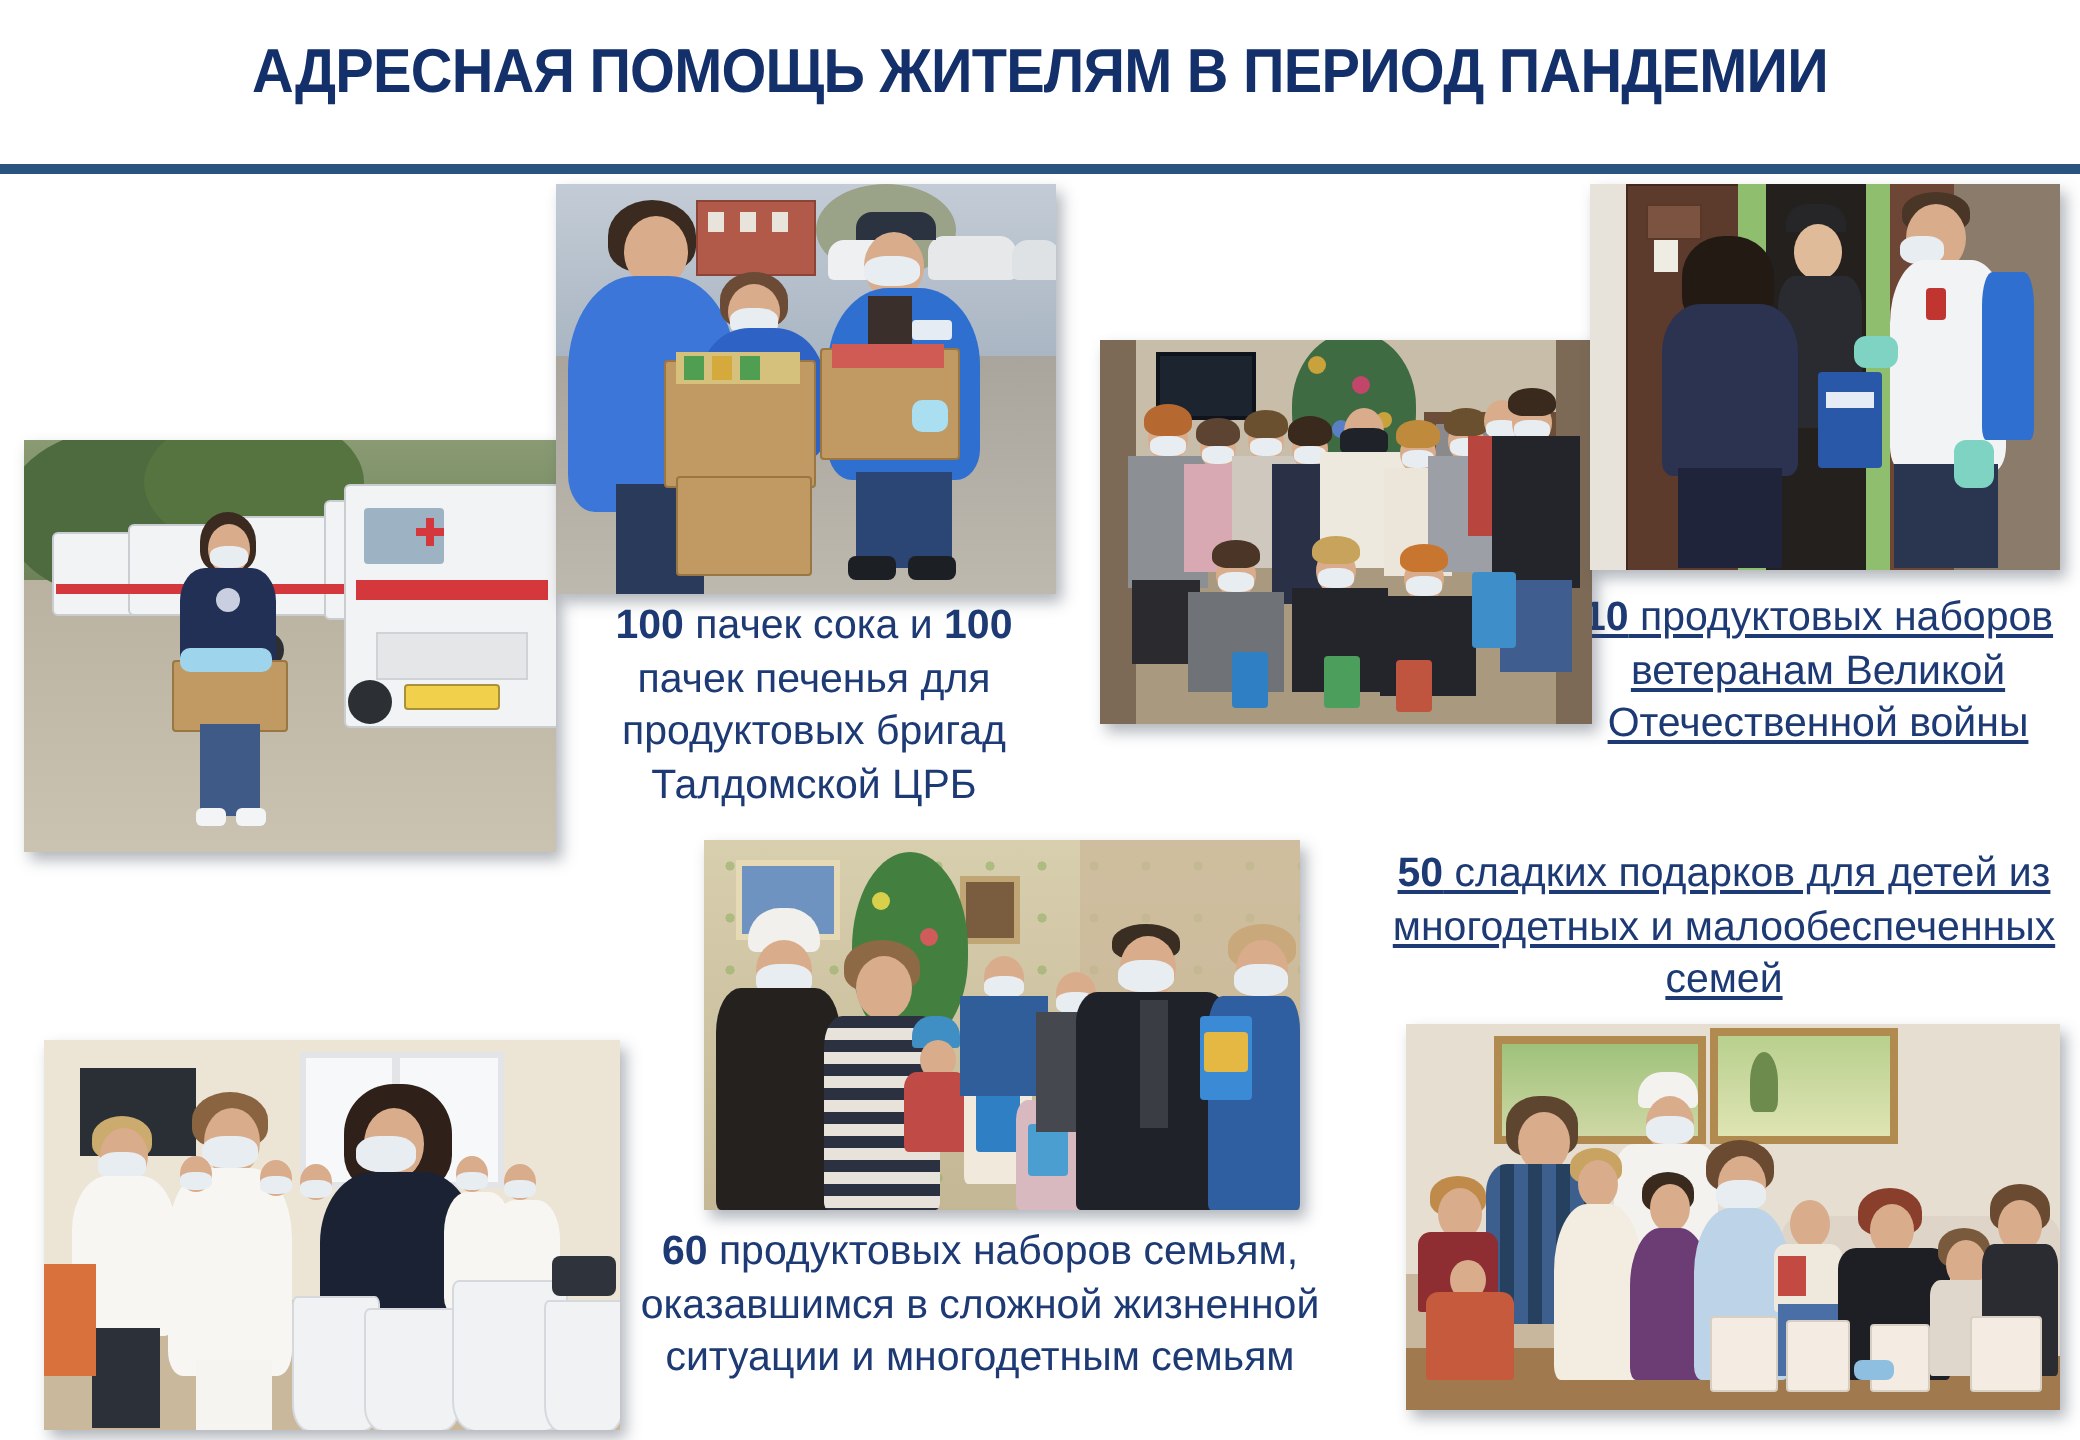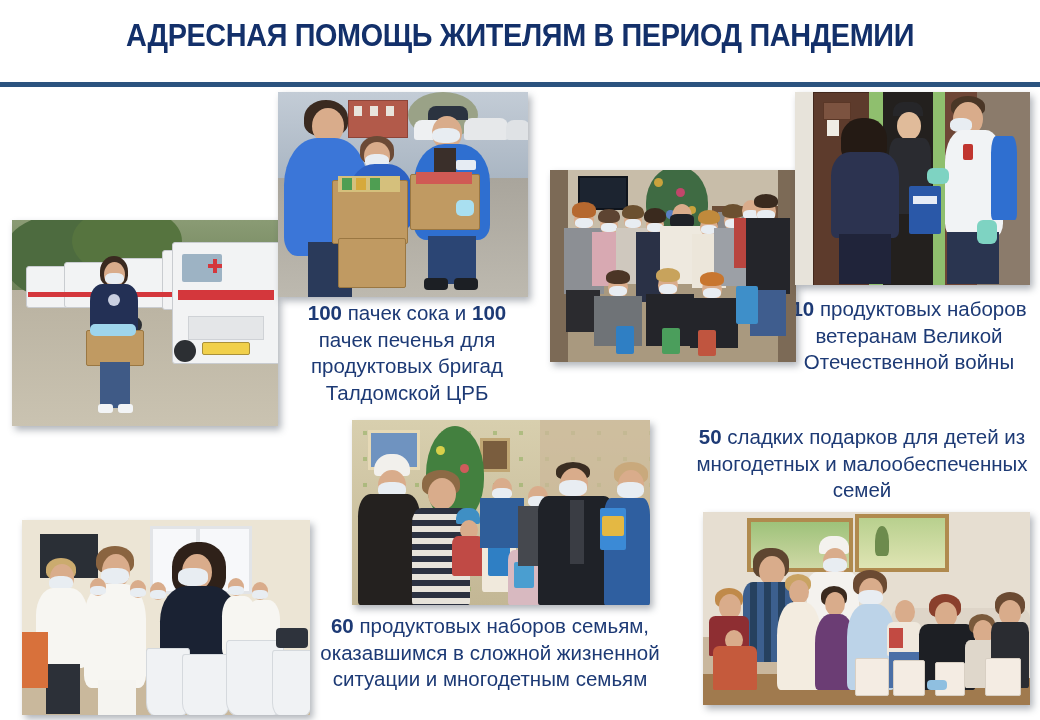--- a/index.html
+++ b/index.html
@@ -100,26 +100,26 @@
 
   <div class="title">АДРЕСНАЯ ПОМОЩЬ ЖИТЕЛЯМ В ПЕРИОД ПАНДЕМИИ</div>
   <div class="divider"></div>
 
 
 
   <div class="cap" style="left:282px;top:300px;width:250px;">
     <b>100</b><span> пачек сока и </span><b>100</b><span> пачек печенья для продуктовых бригад Талдомской ЦРБ</span>
   </div>
 
-  <div class="cap" style="left:780px;top:296px;width:258px;">
+  <div class="cap" style="left:780px;top:296px;width:258px;text-decoration:underline;">
     <b>10</b><span> продуктовых наборов ветеранам Великой Отечественной войны</span>
   </div>
 
 
-  <div class="cap" style="left:690px;top:424px;width:344px;">
+  <div class="cap" style="left:690px;top:424px;width:344px;text-decoration:underline;">
     <b>50</b><span> сладких подарков для детей из многодетных и малообеспеченных семей</span>
   </div>
 
   <div class="cap" style="left:316px;top:613px;width:348px;">
     <b>60</b><span> продуктовых наборов семьям, оказавшимся в сложной жизненной ситуации и многодетным семьям</span>
   </div>
 
   <div class="photo p1" style="left:12px;top:220px;width:266px;height:206px;">
     <div class="inner">
       <div class="sky"></div>

